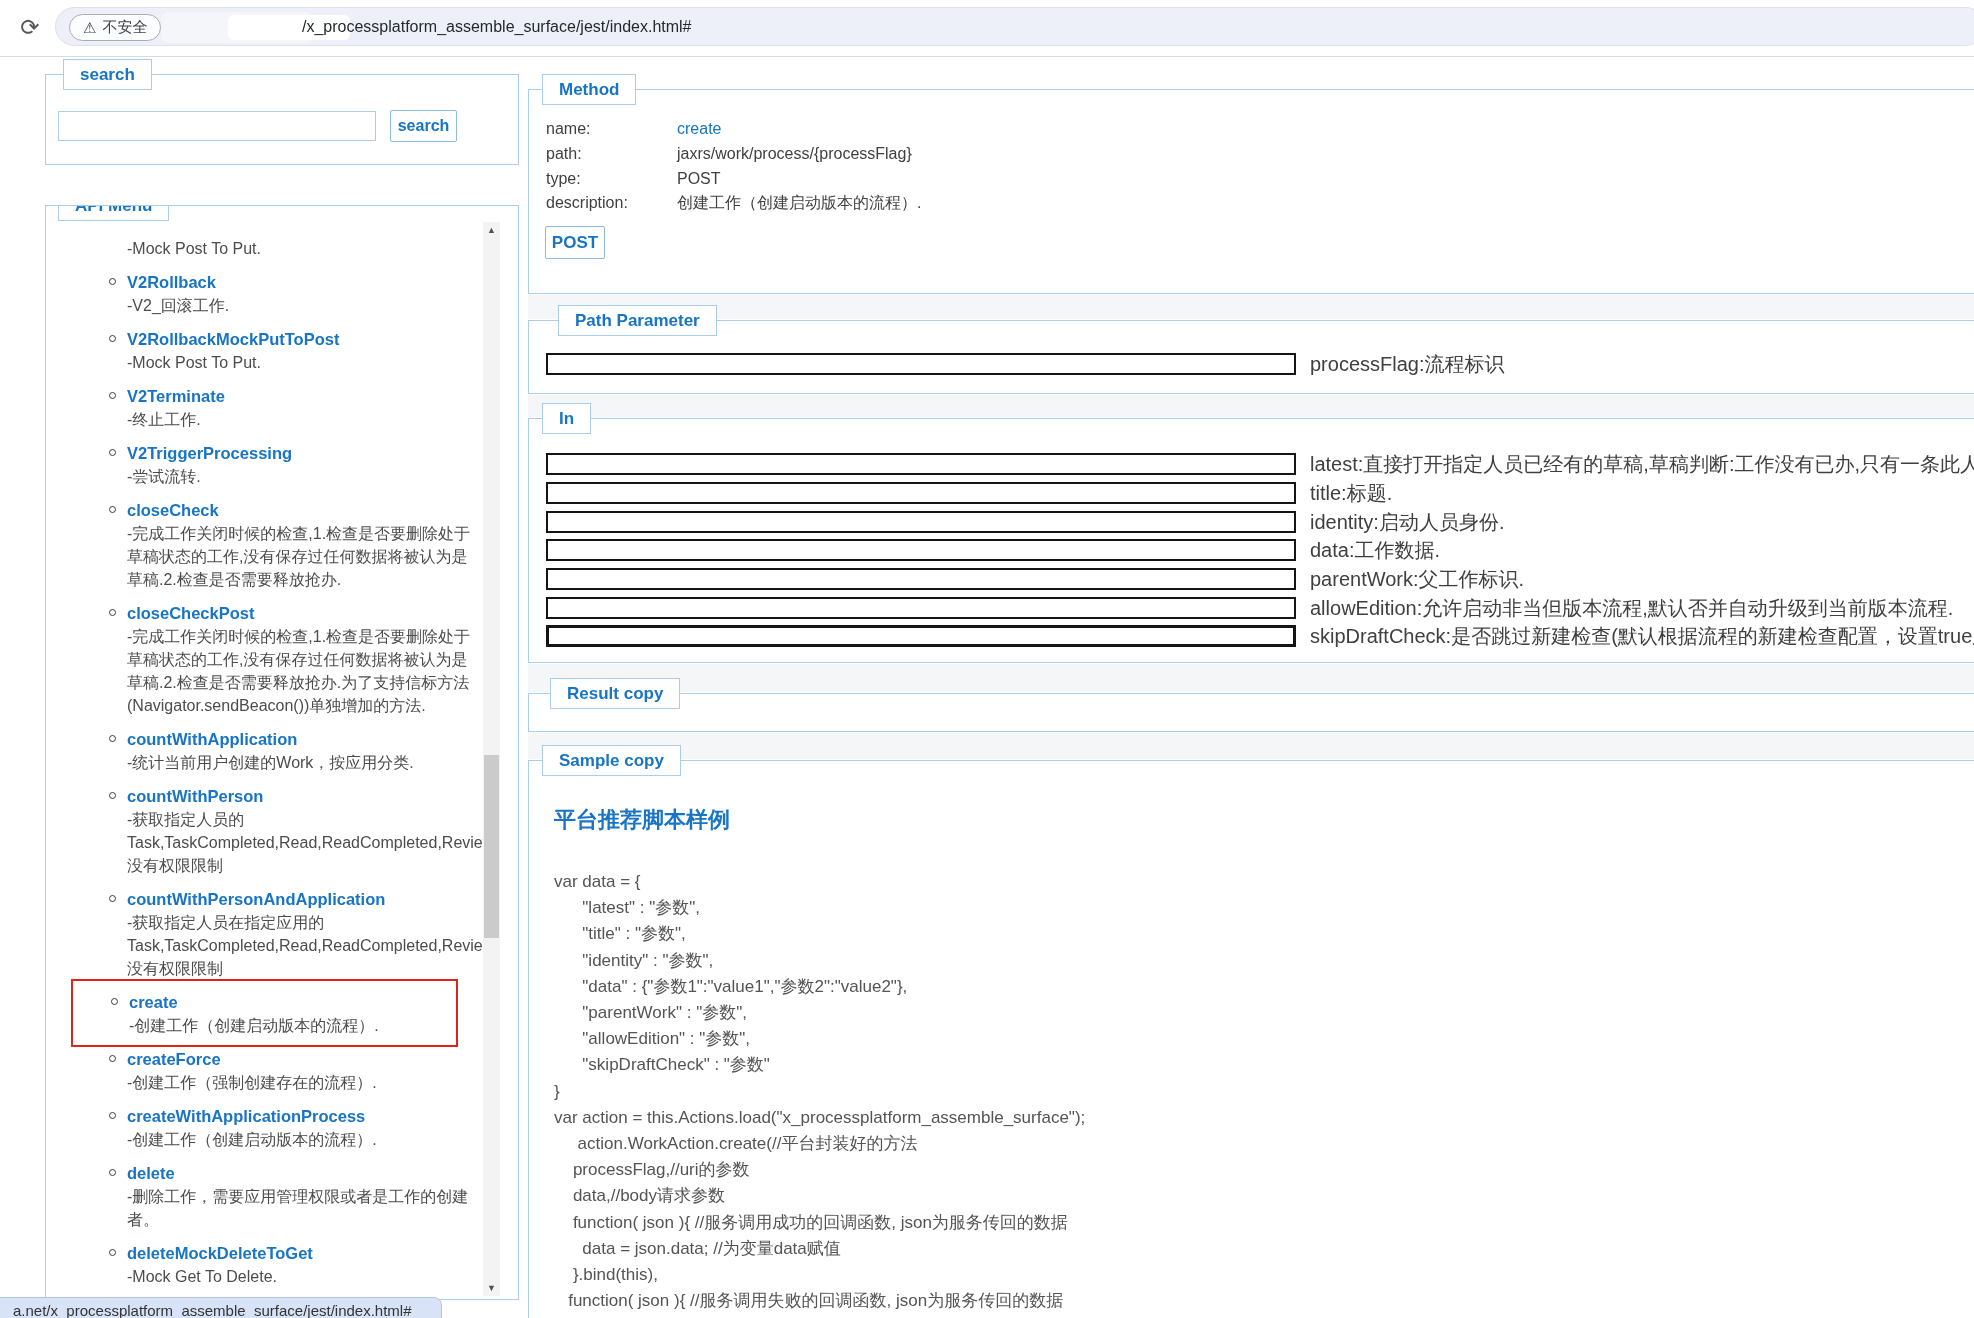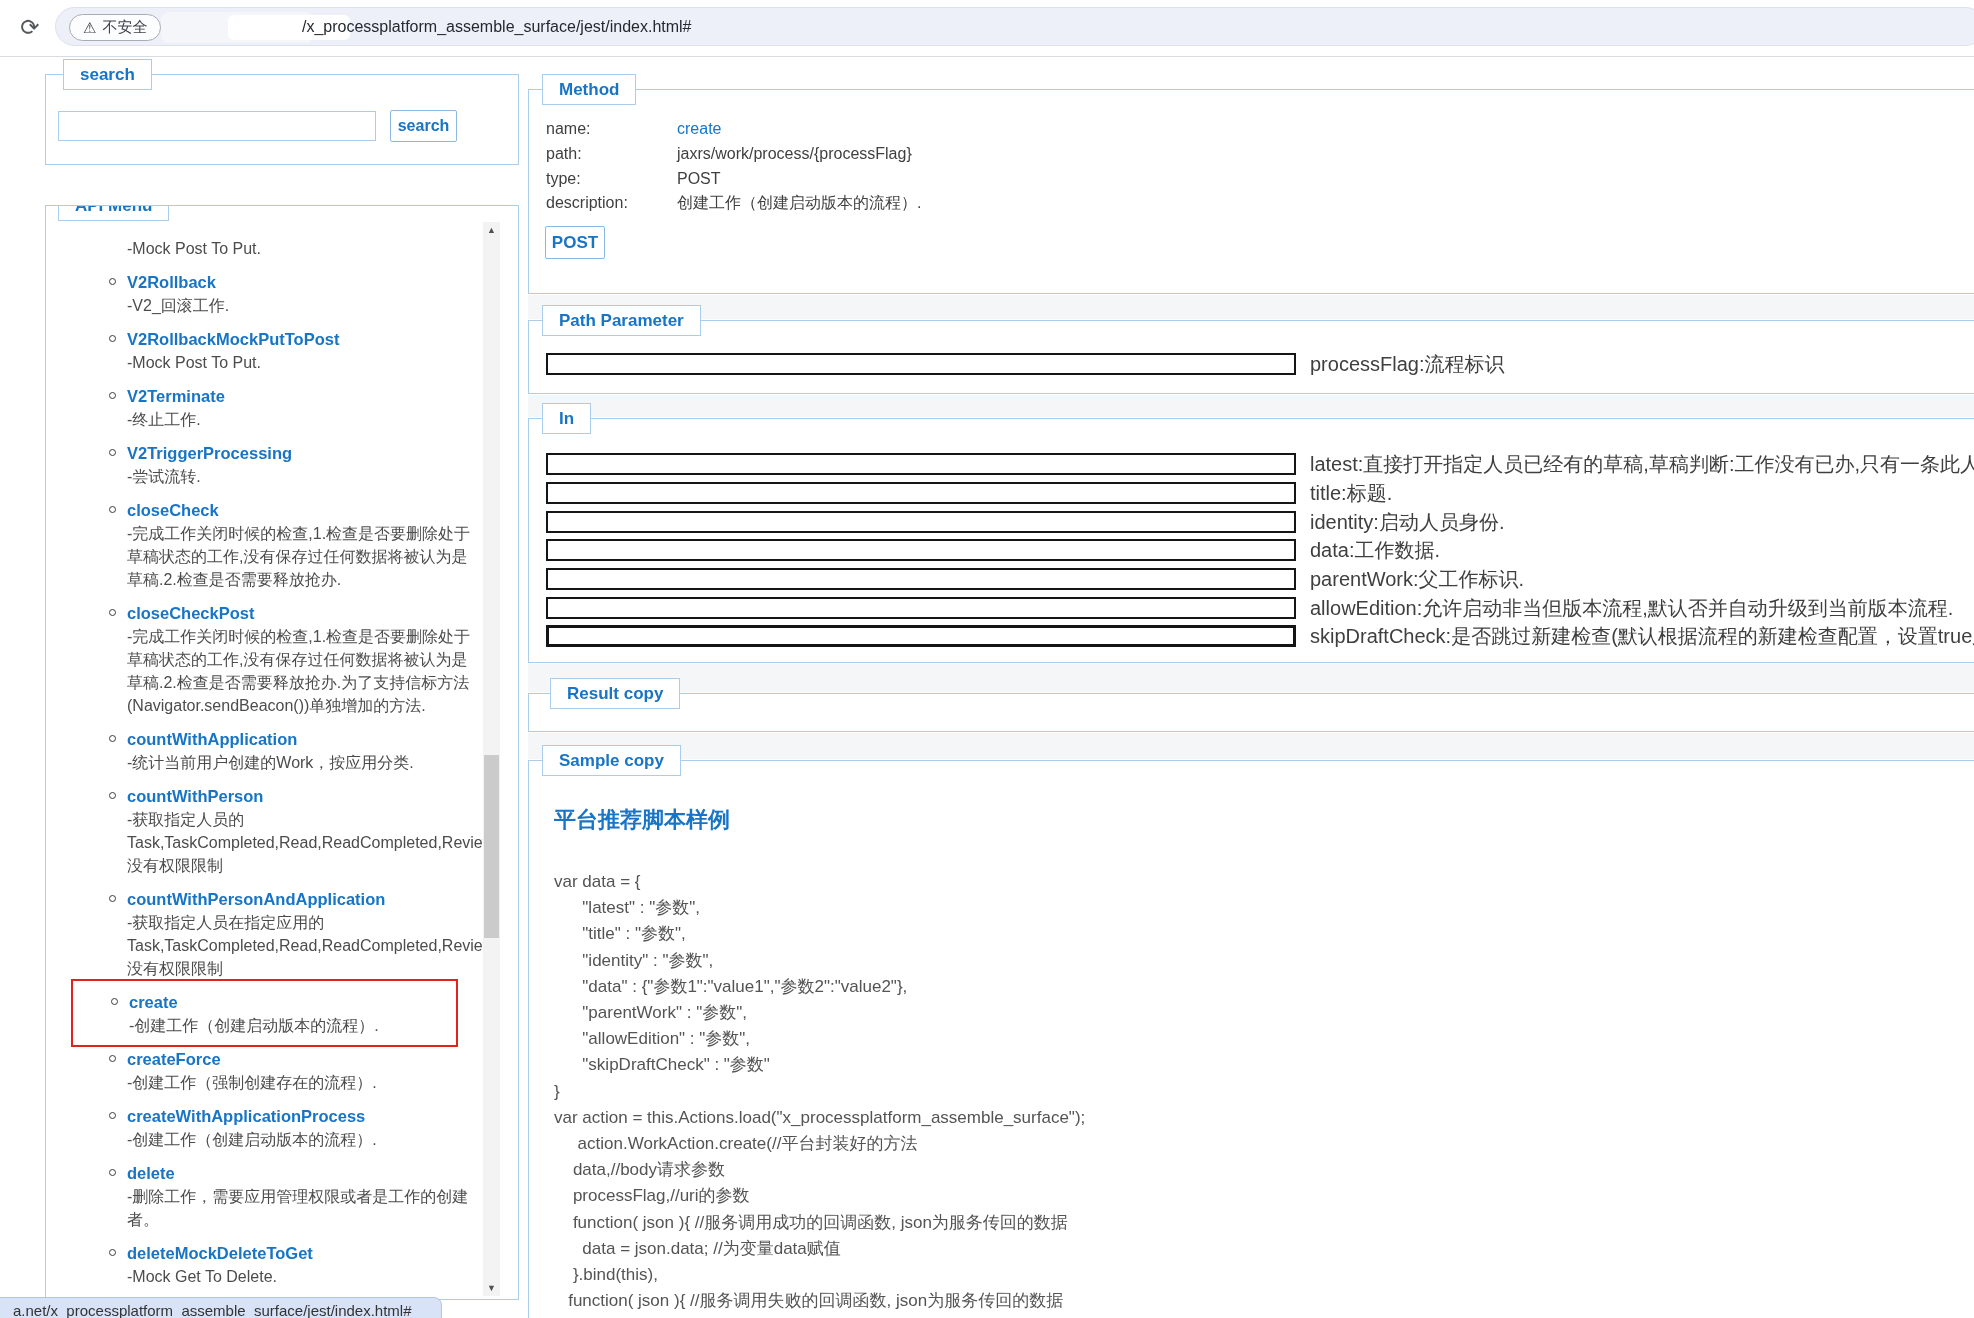--- a/index.html
+++ b/index.html
@@ -200,21 +200,21 @@
     <div class="m-row" style="top:78px;">
       <span class="m-label">type:</span><span class="m-value">POST</span>
     </div>
     <div class="m-row" style="top:102px;">
       <span class="m-label">description:</span><span class="m-value">创建工作（创建启动版本的流程）.</span>
     </div>
     <button class="post-btn">POST</button>
   </div>
 
   <div class="fs" style="left:528px; top:320px; width:1456px; height:74px;">
-    <div class="legend" style="left:13px;">Path Parameter</div>
+    <div class="legend" style="left:29px;">Path Parameter</div>
     <div class="p-row" style="top:32px;">
       <input class="blackinput" type="text" value="" style="">
       <span class="p-label">processFlag:流程标识</span>
     </div>
   </div>
 
   <div class="fs" style="left:528px; top:418px; width:1456px; height:245px;">
     <div class="legend" style="left:13px;">In</div>
     <div class="p-row" style="top:34px;">
       <input class="blackinput" type="text" value="" style="">
@@ -258,22 +258,22 @@
       <div class="codeline">      "latest" : "参数",</div>
       <div class="codeline">      "title" : "参数",</div>
       <div class="codeline">      "identity" : "参数",</div>
       <div class="codeline">      "data" : {"参数1":"value1","参数2":"value2"},</div>
       <div class="codeline">      "parentWork" : "参数",</div>
       <div class="codeline">      "allowEdition" : "参数",</div>
       <div class="codeline">      "skipDraftCheck" : "参数"</div>
       <div class="codeline">}</div>
       <div class="codeline">var action = this.Actions.load("x_processplatform_assemble_surface");</div>
       <div class="codeline">     action.WorkAction.create(//平台封装好的方法</div>
+      <div class="codeline">    processFlag,//uri的参数</div>
       <div class="codeline">    data,//body请求参数</div>
-      <div class="codeline">    processFlag,//uri的参数</div>
       <div class="codeline">    function( json ){ //服务调用成功的回调函数, json为服务传回的数据</div>
       <div class="codeline">      data = json.data; //为变量data赋值</div>
       <div class="codeline">    }.bind(this),</div>
       <div class="codeline">   function( json ){ //服务调用失败的回调函数, json为服务传回的数据</div>
     </div>
   </div>
 
   <div class="statusbubble">a.net/x_processplatform_assemble_surface/jest/index.html#</div>
 
 </div>

